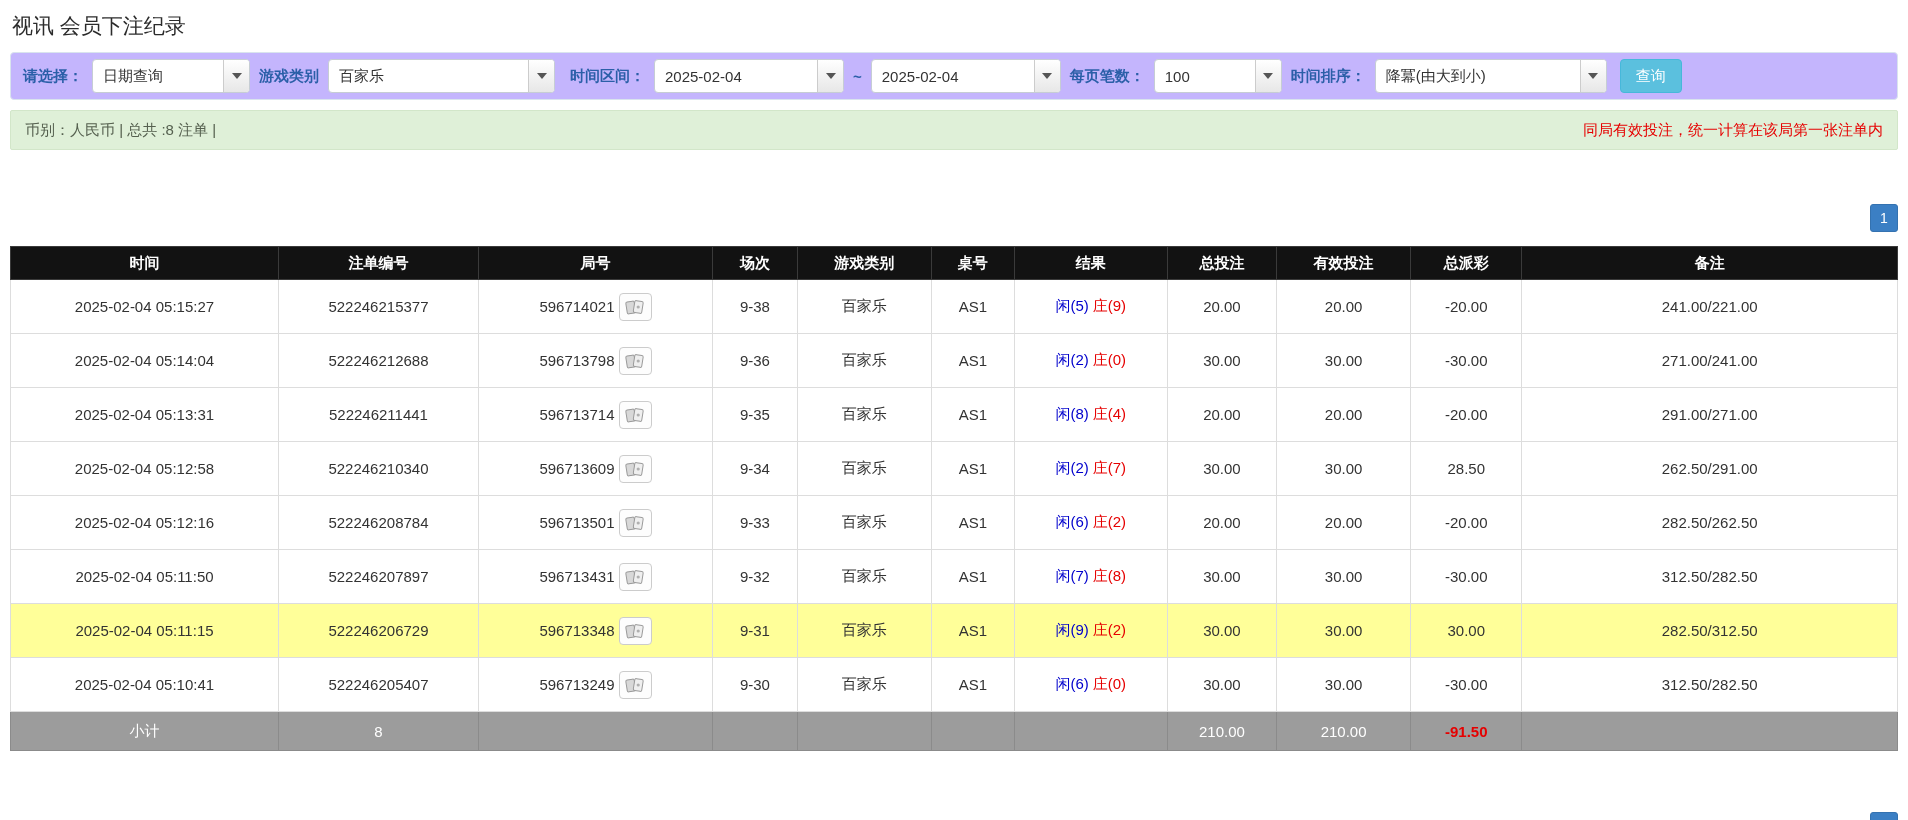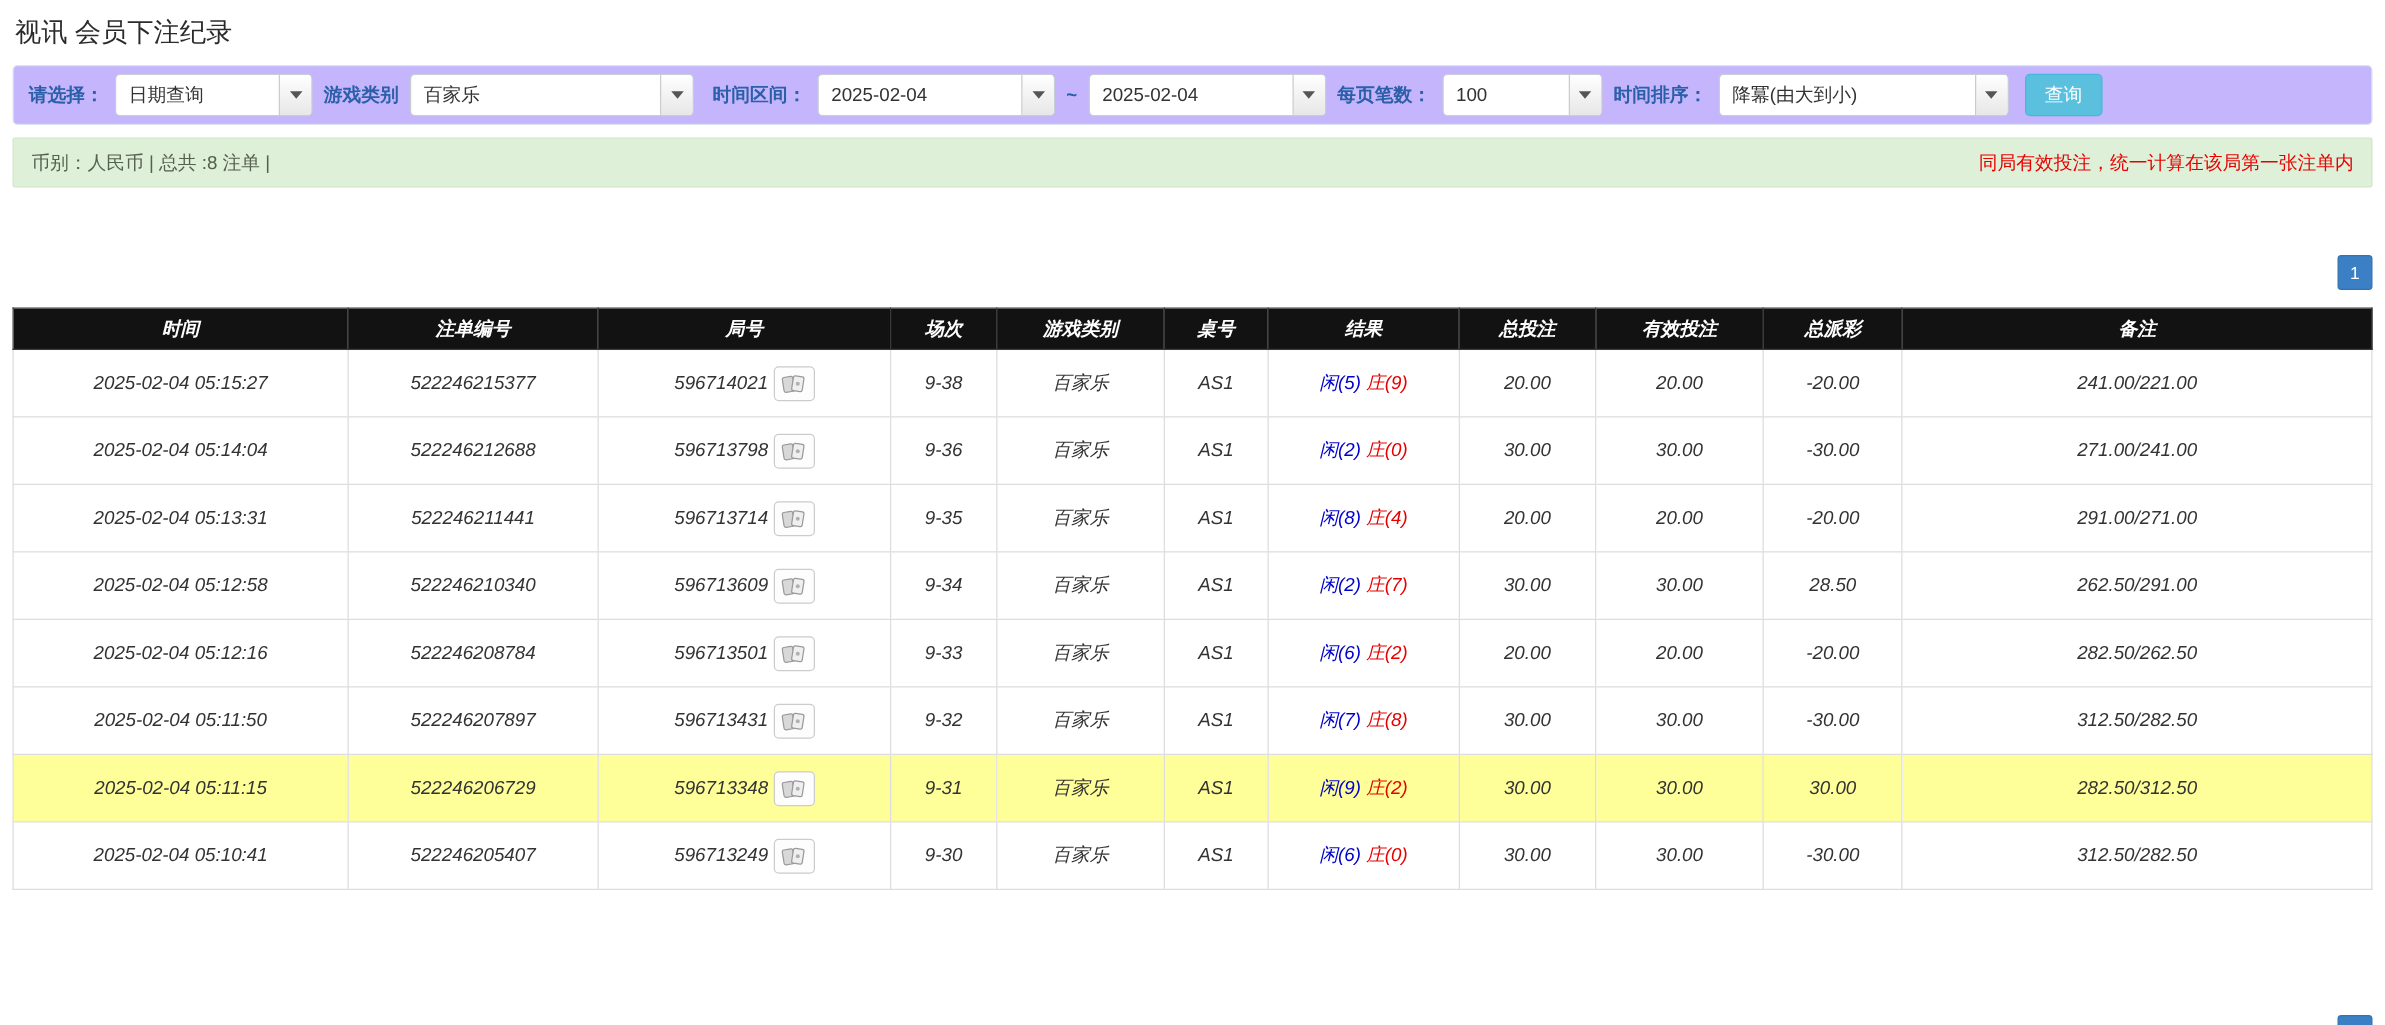--- a/index.html
+++ b/index.html
@@ -126,21 +126,20 @@
     top: 812px;
     right: 10px;
   }
 
   
   table.records {
     width: 100%;
     border-collapse: collapse;
     table-layout: fixed;
     font-size: 15px;
-    font-style: italic;
   }
   .records thead th {
     background: #121212;
     color: #fff;
     font-weight: bold;
     height: 33px;
     border: 1px solid #3a3a3a;
     text-align: center;
   }
   .records tbody td {
@@ -486,20 +485,33 @@
     <td>
       <span class="player">闲(6)</span><span class="banker">庄(0)</span>
     </td>
     <td class="blue-link">30.00</td>
     <td>30.00</td>
     <td class="neg">-30.00</td>
     <td>312.50/282.50</td>
   </tr>
       </tbody>
     <tfoot>
+      <tr>
+        <td>小计</td>
+        <td>8</td>
+        <td></td>
+        <td></td>
+        <td></td>
+        <td></td>
+        <td></td>
+        <td>210.00</td>
+        <td>210.00</td>
+        <td class="neg">-91.50</td>
+        <td></td>
+      </tr>
     </tfoot>
   </table>
 
 </div>
 
 <div class="pager-bottom">
   <div class="page-btn">1</div>
 </div>
 
 </body></html>

